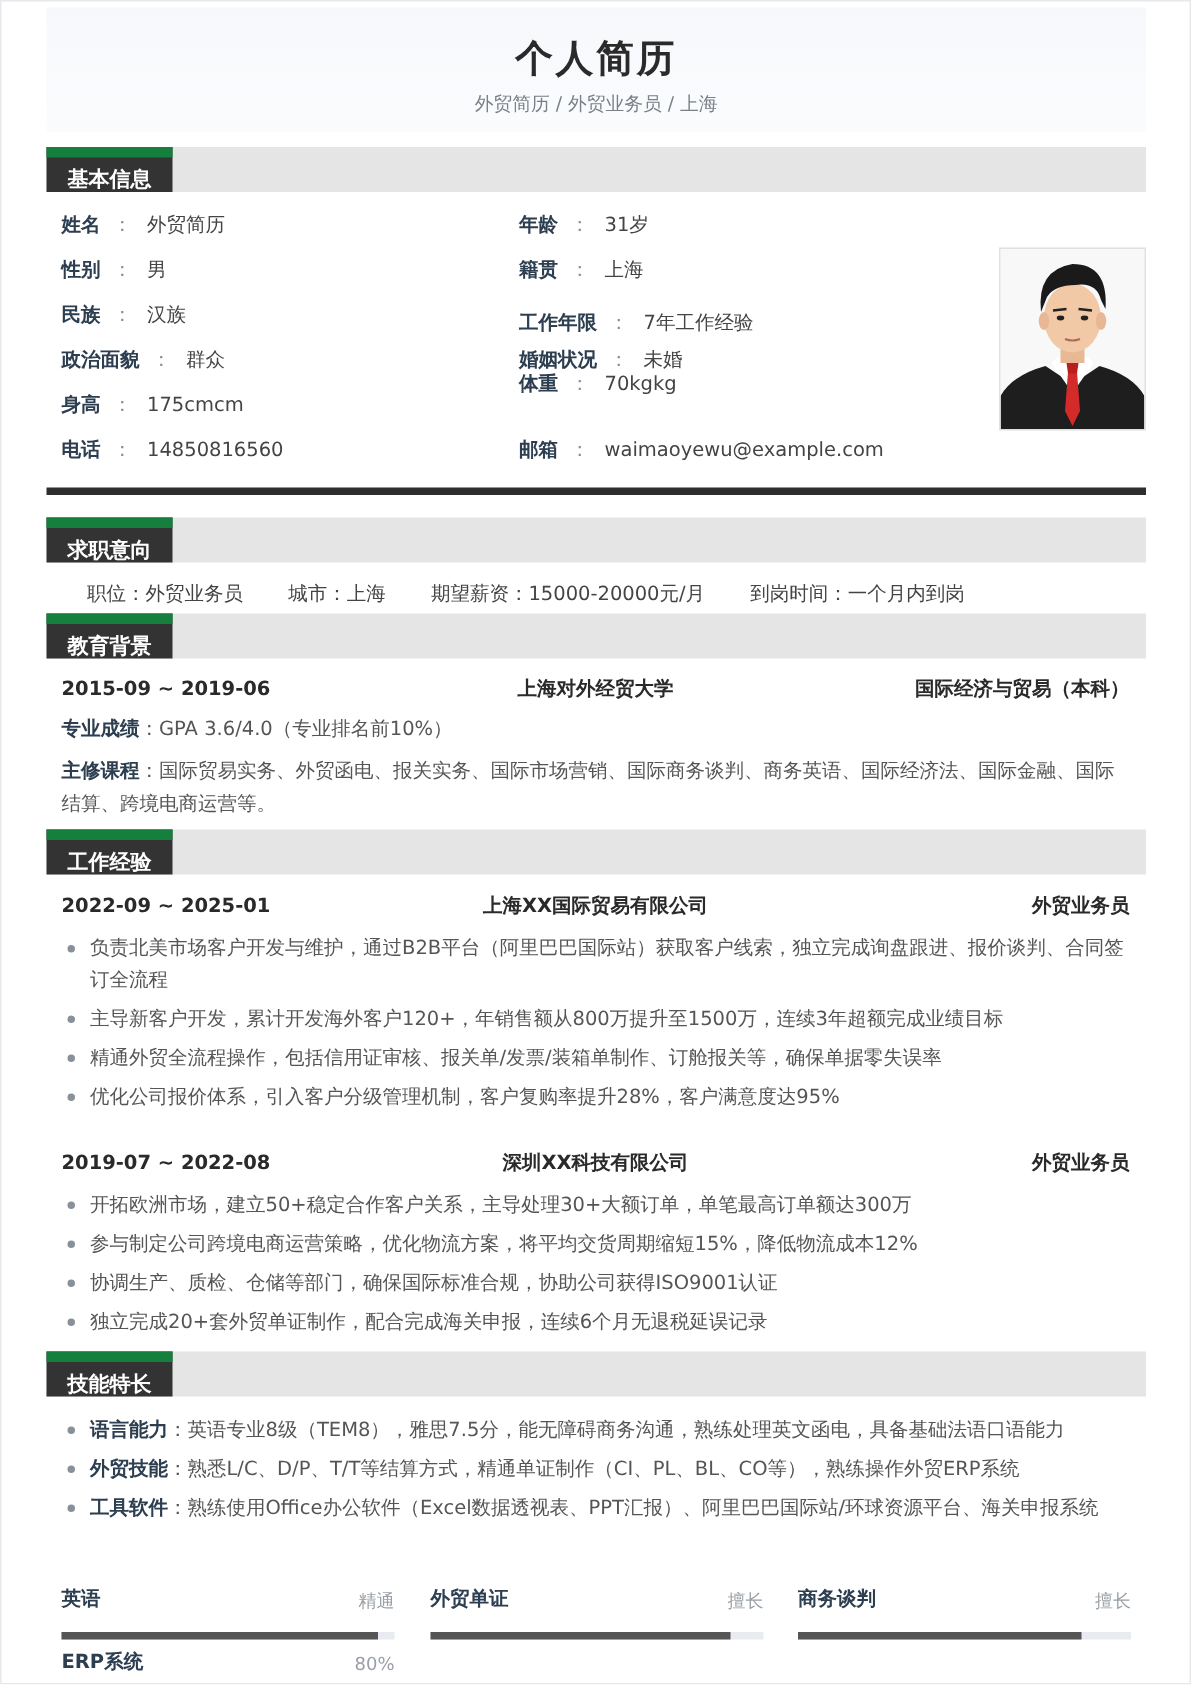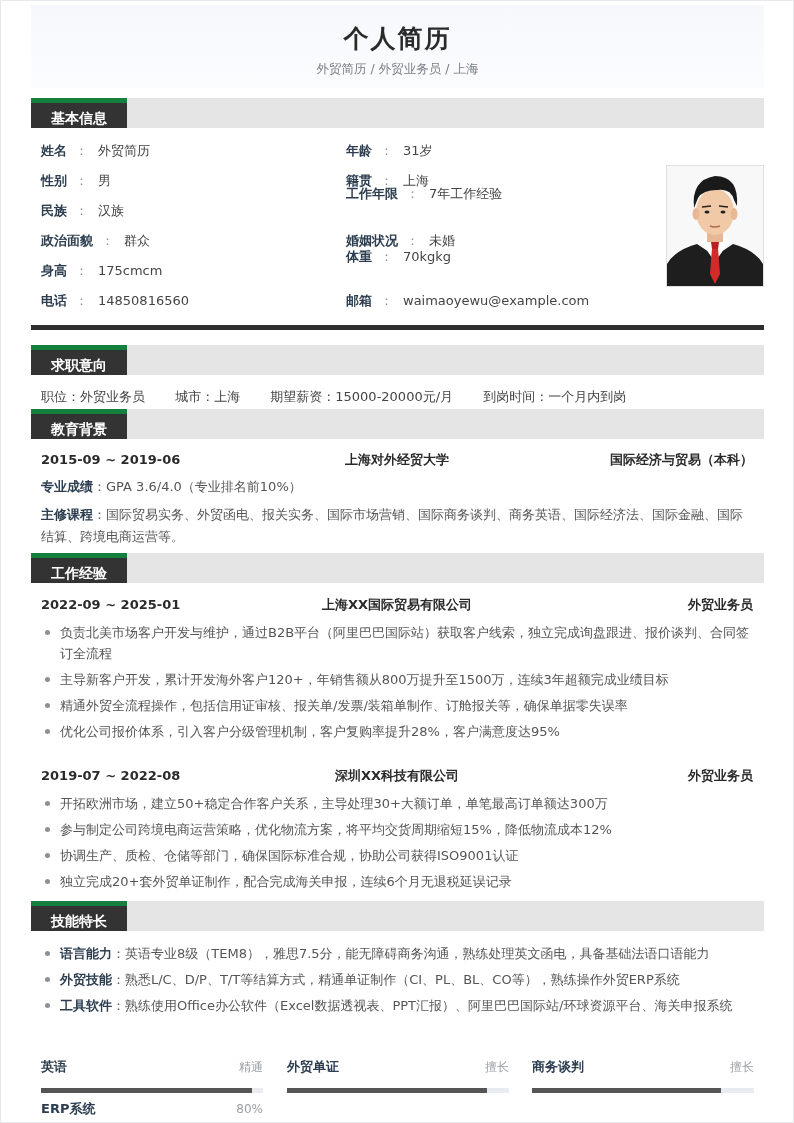--- a/index.html
+++ b/index.html
@@ -20,36 +20,36 @@
   .header .title {
     margin-top: 18px; font-size: 25px; font-weight: bold; color: #2a2a2a; letter-spacing: 2px;
     line-height: 32px;
   }
   .header .subtitle { margin-top: 6px; font-size: 12.5px; color: #7a8088; line-height: 16px; }
 
   .section-head {
     position: absolute; left: 31px; width: 733px; height: 30px; background: #e5e5e5;
   }
   .section-head .tag {
-    position: absolute; left: 0; top: 0; width: 96px; height: 30px; background: #333333;
+    position: absolute; left: 0; top: 0; width: 84px; height: 30px; background: #333333;
     color: #ffffff; font-weight: bold; font-size: 14px; line-height: 30px; text-align: center;
-    border-top: 5px solid #15803d;  box-sizing: border-box;
+    border-top: 7px solid #15803d;  box-sizing: border-box;
   }
   .info-row { position: absolute; height: 20px; font-size: 13px; line-height: 20px; white-space: nowrap; }
   .info-row .k { color: #2c3e50; font-weight: bold; }
   .info-row .sep { color: #8a8f96; margin: 0 10px 0 8px; }
   .info-row .v { color: #444; }
 
   .photo {
     position: absolute; left: 666px; top: 165px; width: 96px; height: 120px;
     border: 1px solid #e0e0e0; background: #fafafa; overflow: hidden;
   }
   .divider-bar { position: absolute; left: 31px; top: 325px; width: 733px; height: 5px; background: #2e2e2e; }
 
-  .intent-row { position: absolute; left: 41px; top: 387px; font-size: 13px; color: #444; line-height: 20px; white-space: nowrap; }
+  .intent-row { position: absolute; left: 58px; top: 387px; font-size: 13px; color: #444; line-height: 20px; white-space: nowrap; }
   .intent-row span { margin-right: 26px; }
 
   .edu-head, .job-head {
     position: absolute; left: 41px; width: 712px; height: 20px; font-size: 13px; font-weight: bold;
     color: #2a2a2a; line-height: 20px;
   }
   .edu-head .l, .job-head .l { position: absolute; left: 0; }
   .edu-head .c, .job-head .c { position: absolute; left: 0; right: 0; text-align: center; }
   .edu-head .r, .job-head .r { position: absolute; right: 0; }
 
@@ -91,21 +91,21 @@
   <div class="info-row" style="left:41px;top:171px"><span class="k">性别</span><span class="sep">：</span><span class="v">男</span></div>
   <div class="info-row" style="left:41px;top:201px"><span class="k">民族</span><span class="sep">：</span><span class="v">汉族</span></div>
   <div class="info-row" style="left:41px;top:231px"><span class="k">政治面貌</span><span class="sep">：</span><span class="v">群众</span></div>
   <div class="info-row" style="left:41px;top:261px"><span class="k">身高</span><span class="sep">：</span><span class="v">175cmcm</span></div>
   <div class="info-row" style="left:41px;top:291px"><span class="k">电话</span><span class="sep">：</span><span class="v">14850816560</span></div>
 </div>
 
 <div>
   <div class="info-row" style="left:346px;top:141px"><span class="k">年龄</span><span class="sep">：</span><span class="v">31岁</span></div>
   <div class="info-row" style="left:346px;top:171px"><span class="k">籍贯</span><span class="sep">：</span><span class="v">上海</span></div>
-  <div class="info-row" style="left:346px;top:184px"><span class="k">工作年限</span><span class="sep">：</span><span class="v">7年工作经验</span></div>
+  <div class="info-row" style="left:346px;top:206px"><span class="k">工作年限</span><span class="sep">：</span><span class="v">7年工作经验</span></div>
   <div class="info-row" style="left:346px;top:231px"><span class="k">婚姻状况</span><span class="sep">：</span><span class="v">未婚</span></div>
   <div class="info-row" style="left:346px;top:247px"><span class="k">体重</span><span class="sep">：</span><span class="v">70kgkg</span></div>
   <div class="info-row" style="left:346px;top:291px"><span class="k">邮箱</span><span class="sep">：</span><span class="v">waimaoyewu@example.com</span></div>
 </div>
 
 <div class="photo">
   <svg width="96" height="120" viewBox="0 0 96 120">
     <rect width="96" height="120" fill="#f8f8f8"></rect>
 
     <path d="M0 120 L0 98 Q8 84 30 78 L48 90 L66 78 Q88 84 96 98 L96 120 Z" fill="#1e1e1e"></path>

